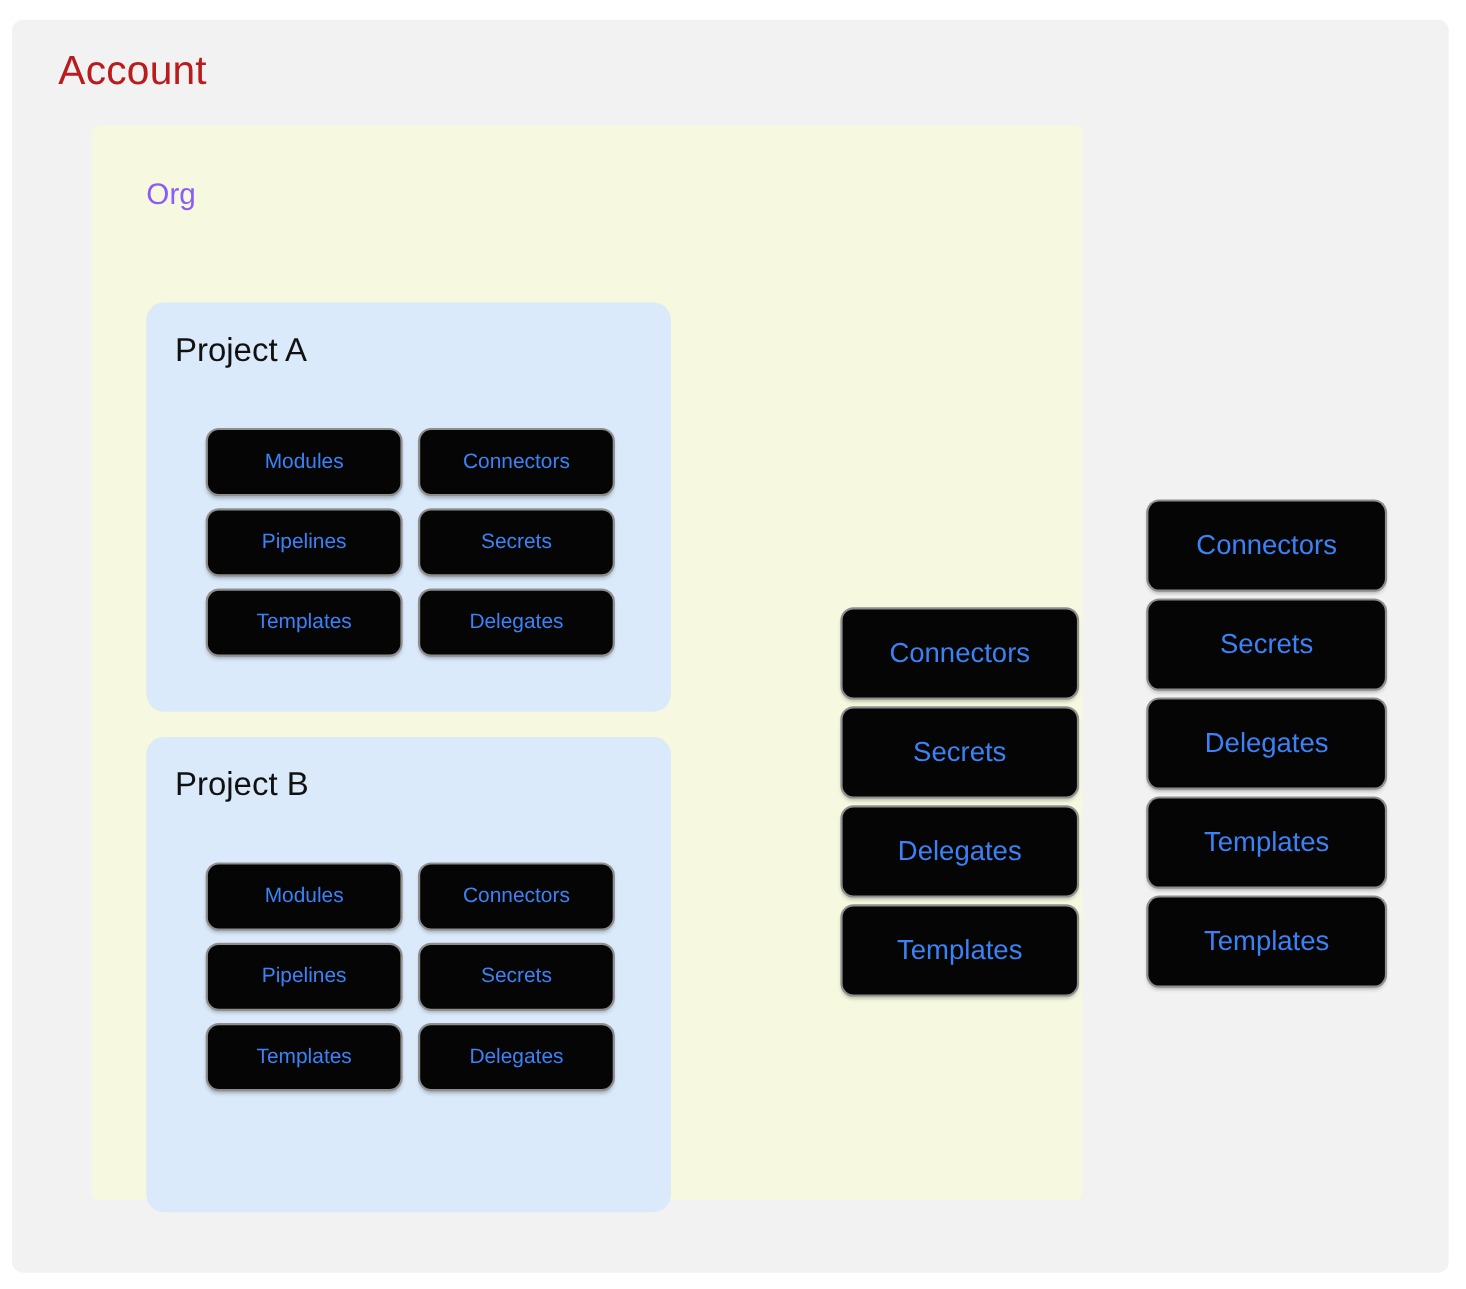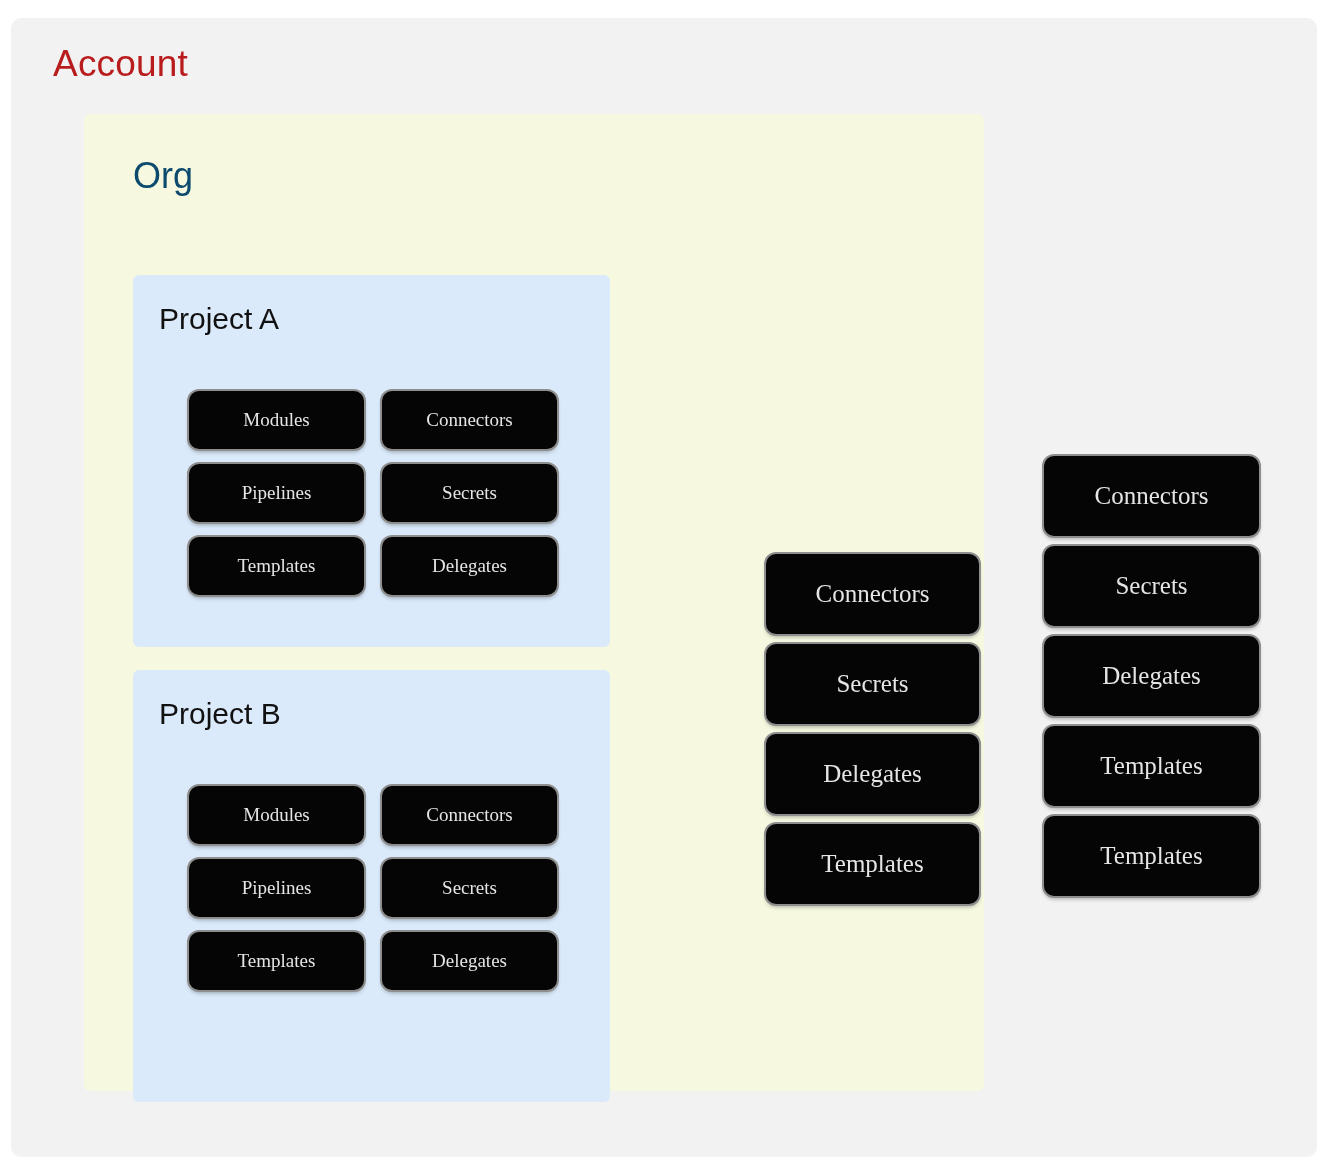--- a/index.html
+++ b/index.html
@@ -55,32 +55,32 @@
     height: 977px;
     background: #f6f9e0;
     border-radius: 6px;
     box-sizing: border-box;
   }
 
   .org-title {
     position: absolute;
     left: 49px;
     top: 42px;
-    font-size: 36px;
+    font-size: 27px;
     line-height: 40px;
-    color: #0c4a6e;
+    color: #8b5cf6;
     white-space: nowrap;
   }
 
   
   .project-box {
     position: absolute;
     width: 477px;
     background: #daeafa;
-    border-radius: 6px;
+    border-radius: 16px;
     box-sizing: border-box;
   }
   .project-a { left: 49px; top: 161px; height: 372px; }
   .project-b { left: 49px; top: 556px; height: 432px; }
 
   .project-title {
     position: absolute;
     left: 26px;
     top: 26px;
     font-size: 30px;
@@ -96,30 +96,29 @@
     display: grid;
     grid-template-columns: 175px 175px;
     grid-auto-rows: 58px;
     column-gap: 18px;
     row-gap: 15px;
   }
 
   
   .chip {
     background: #050505;
-    color: #e5e5e5;
+    color: #3b82f6;
     border-radius: 10px;
     display: flex;
     align-items: center;
     justify-content: center;
     box-shadow: 0 0 0 2px #8e8e8e, 0 3px 4px rgba(0,0,0,0.30);
     box-sizing: border-box;
     text-align: center;
     user-select: none;
-    font-family: Liberation Serif, serif;
   }
   .chip-sm { font-size: 19px; }
   .chip-lg { font-size: 25px; }
 
   
   .org-column {
     position: absolute;
     left: 682px;
     top: 440px;
     display: flex;

